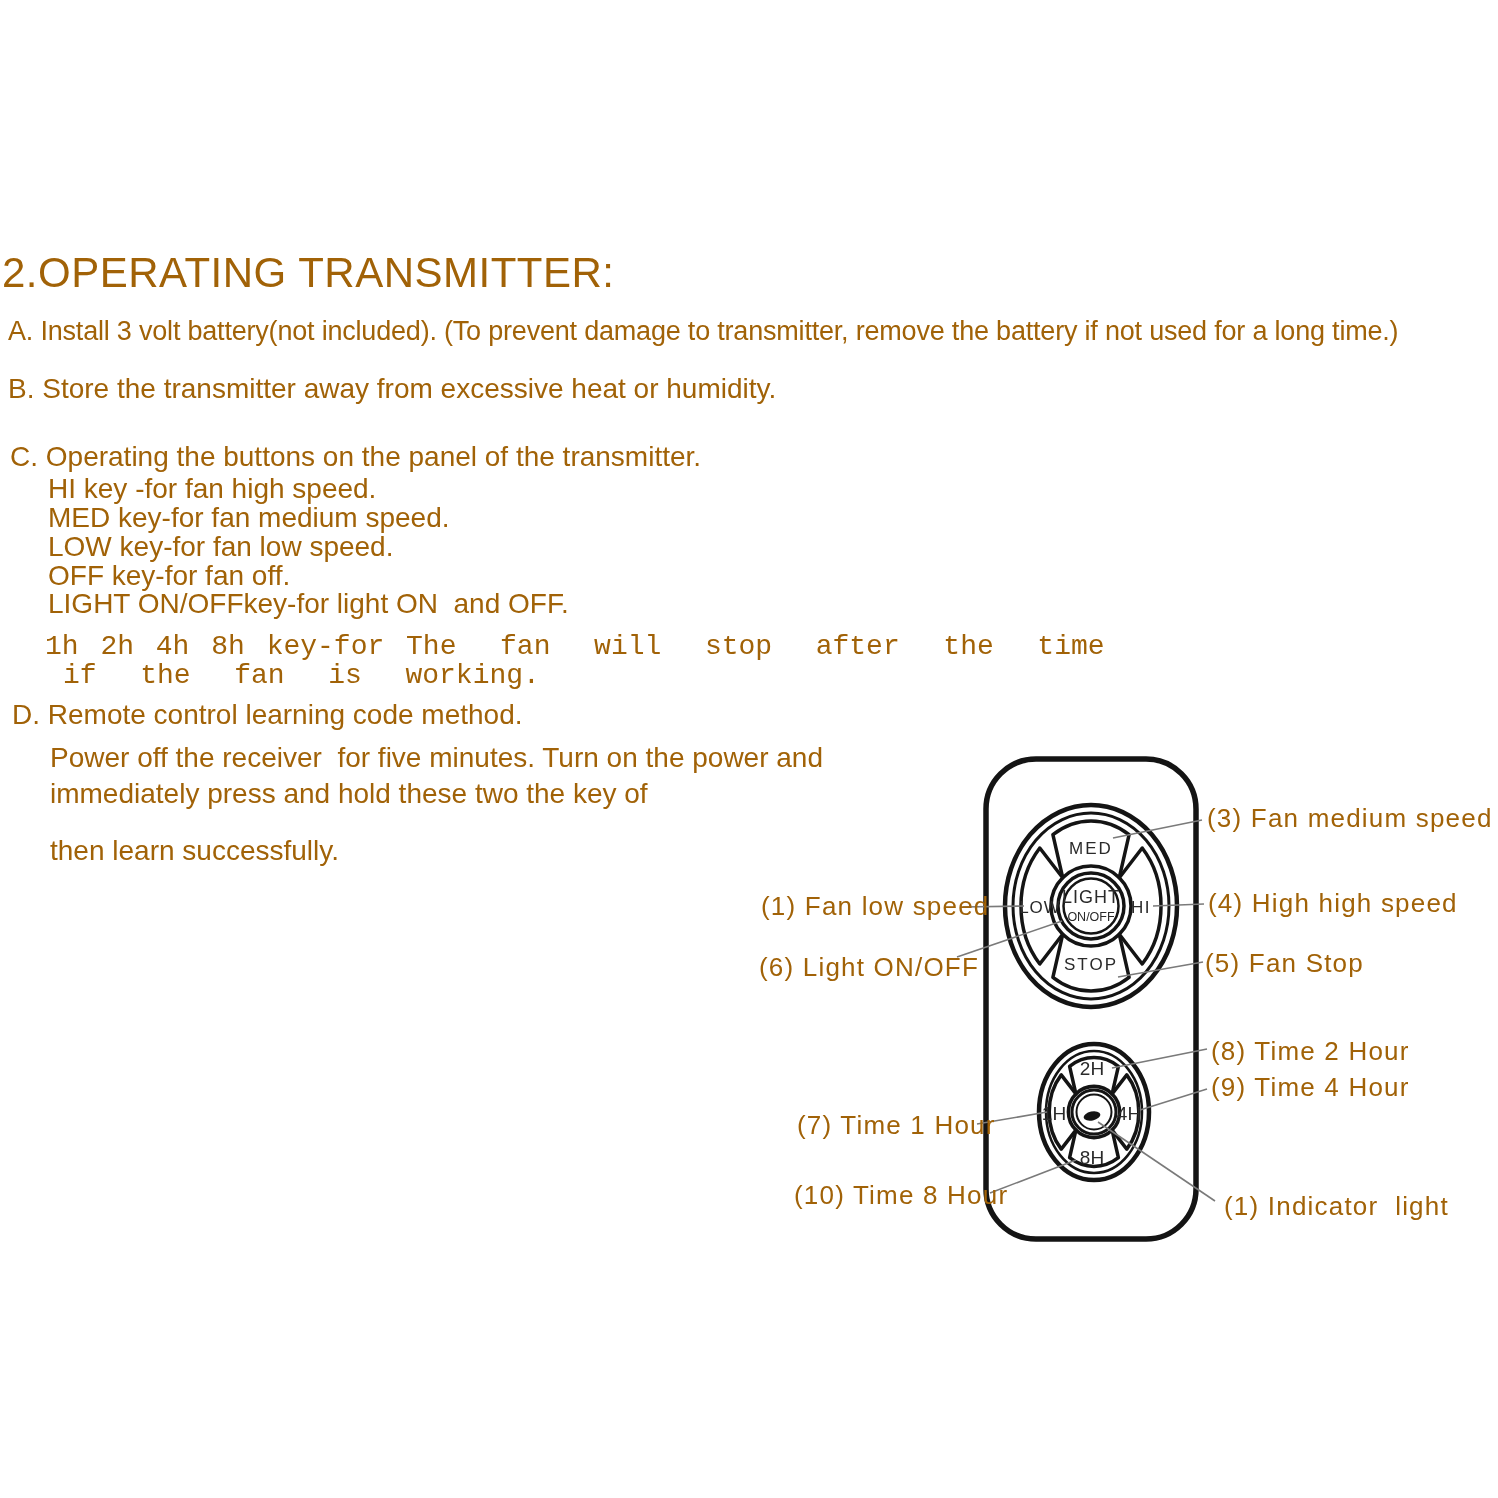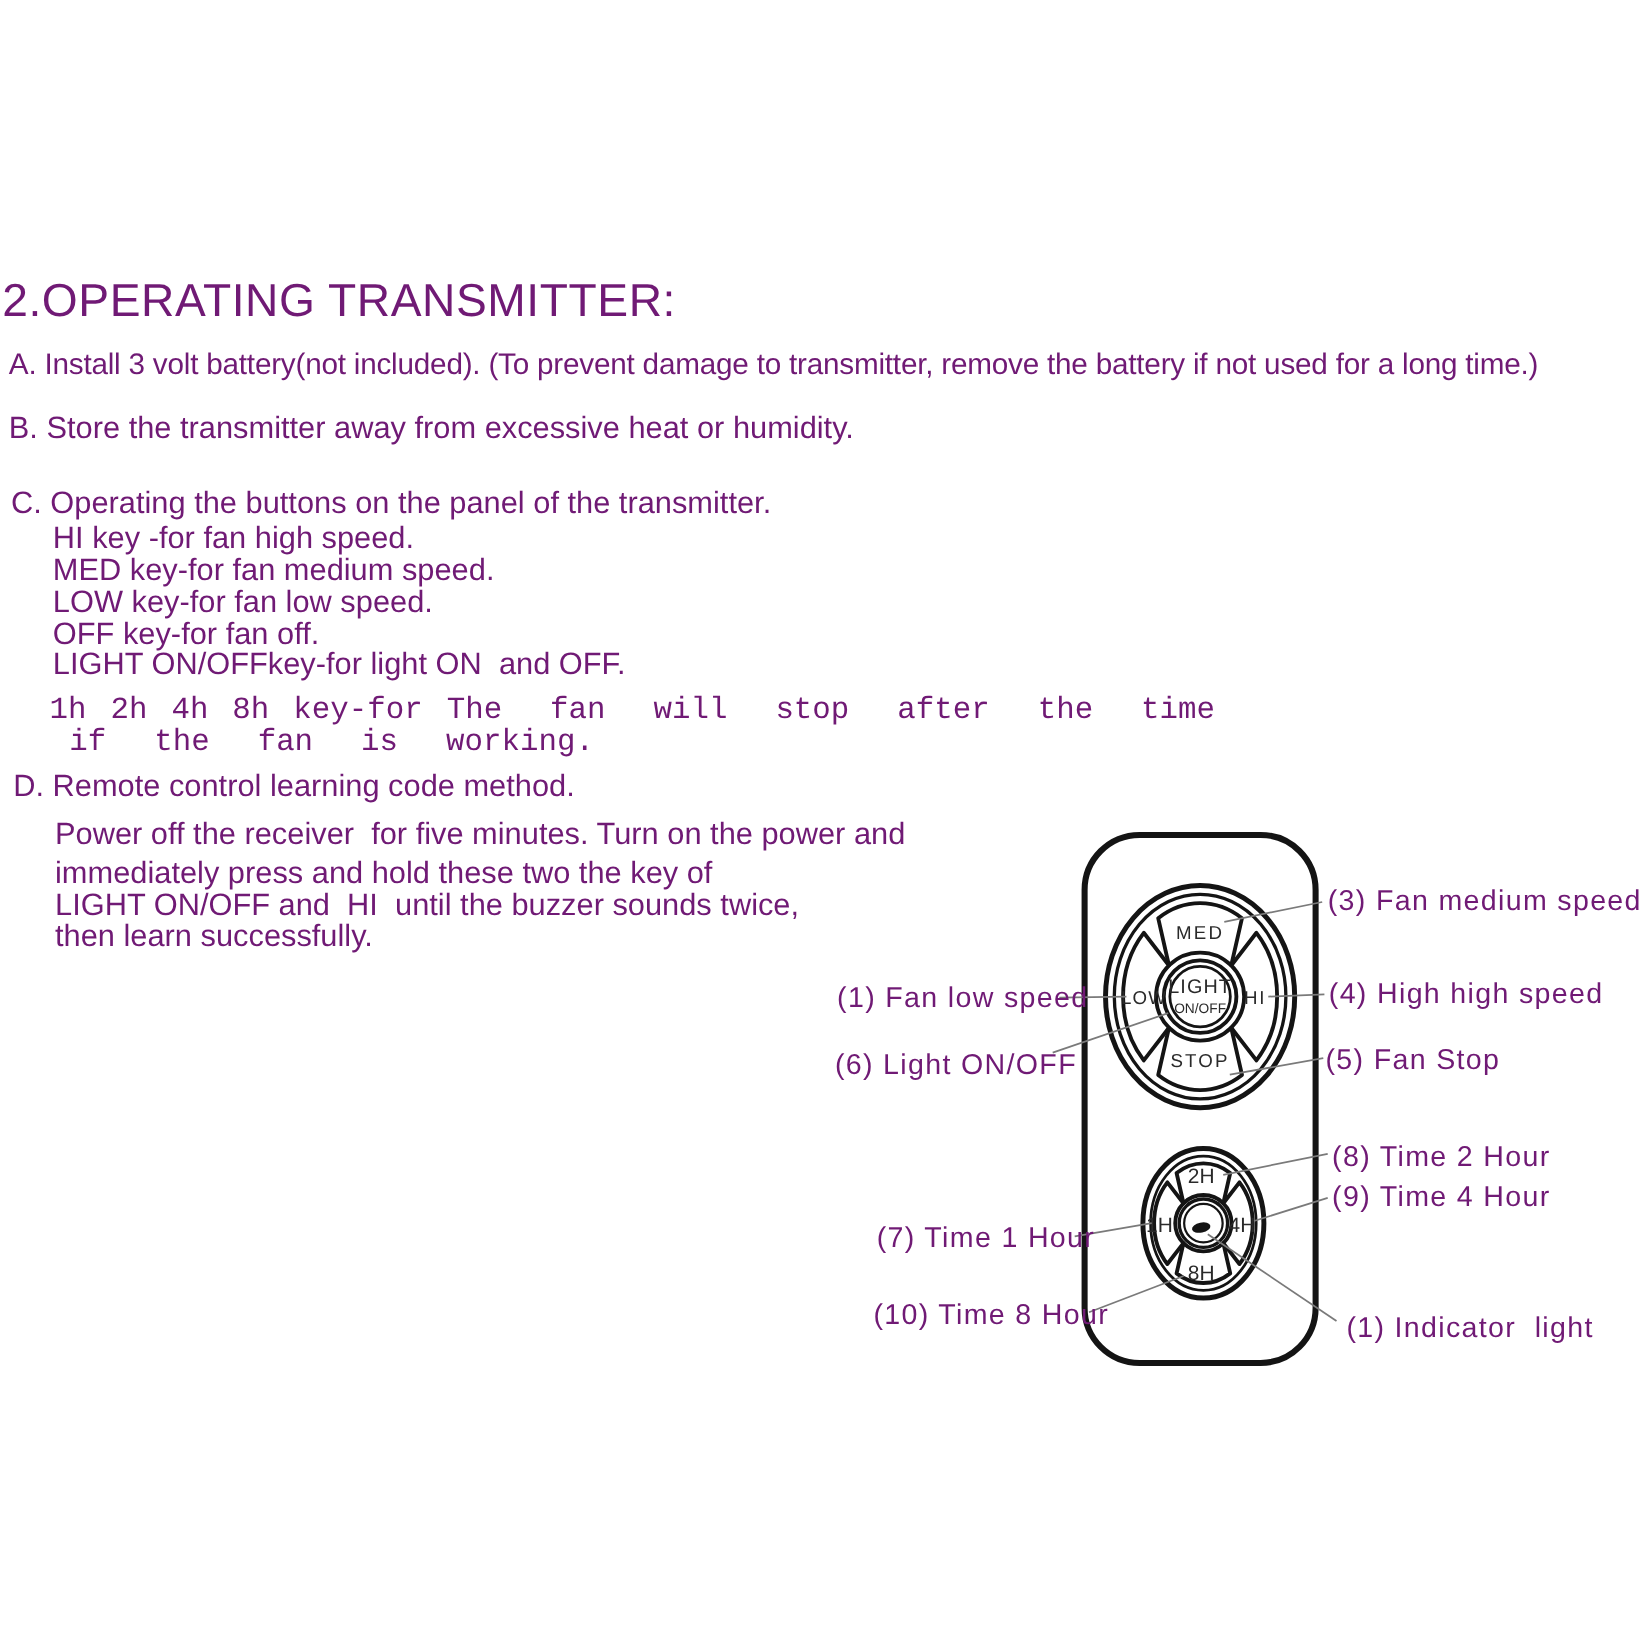--- a/index.html
+++ b/index.html
@@ -1,18 +1,18 @@
 <!DOCTYPE html>
 <html><head>
 <meta charset="utf-8">
 <style>
   html,body{margin:0;padding:0;background:#fff;}
   .page{
     position:relative;width:1498px;height:1498px;background:#ffffff;
-    font-family:"Liberation Sans","DejaVu Sans",sans-serif;color:#701a75;
+    font-family:"Liberation Sans","DejaVu Sans",sans-serif;color:#a16207;
     overflow:hidden;
   }
   .txt{position:absolute;white-space:pre;line-height:1.05;}
   .title{font-size:42px;letter-spacing:.5px;}
   .body27{font-size:27px;letter-spacing:-0.2px;}
   .body28{font-size:28px;}
   .timer{font-size:28px;word-spacing:5px;font-family:Liberation Mono, monospace;}
   .callout{font-size:26px;letter-spacing:1.2px;}
   svg{position:absolute;left:0;top:0;}
   .stroke{fill:#ffffff;stroke:#141414;}
@@ -31,21 +31,20 @@
   <div class="txt body28" style="left:48px;top:474px;text-align:center;">HI key -for fan high speed.</div>
   <div class="txt body28" style="left:48px;top:503px;">MED key-for fan medium speed.</div>
   <div class="txt body28" style="left:48px;top:532px;">LOW key-for fan low speed.</div>
   <div class="txt body28" style="left:48px;top:561px;">OFF key-for fan off.</div>
   <div class="txt body28" style="left:48px;top:589px;">LIGHT ON/OFFkey-for light ON  and OFF.</div>
   <div class="txt timer" style="left:45px;top:632px;">1h 2h 4h 8h key-for The  fan  will  stop  after  the  time</div>
   <div class="txt timer" style="left:63px;top:661px;">if  the  fan  is  working.</div>
   <div class="txt body28" style="left:12px;top:700px;">D. Remote control learning code method.</div>
   <div class="txt body28" style="left:50px;top:743px;">Power off the receiver  for five minutes. Turn on the power and</div>
   <div class="txt body28" style="left:50px;top:779px;">immediately press and hold these two the key of</div>
-  <div class="txt body28" style="left:50px;top:808px;">LIGHT ON/OFF and  HI  until the buzzer sounds twice,</div>
   <div class="txt body28" style="left:50px;top:836px;">then learn successfully.</div>
 
   <svg width="1498" height="1498" viewBox="0 0 1498 1498">
 
     <rect x="986" y="759" width="210" height="480" rx="50" class="stroke" stroke-width="5.5"></rect>
 
     <g>
       <ellipse cx="1091" cy="906" rx="86" ry="101" class="stroke" stroke-width="4.5"></ellipse>
       <ellipse cx="1091" cy="906" rx="78" ry="93" class="stroke" stroke-width="3"></ellipse>
       <g transform="translate(1091,906)" stroke-linejoin="round">

